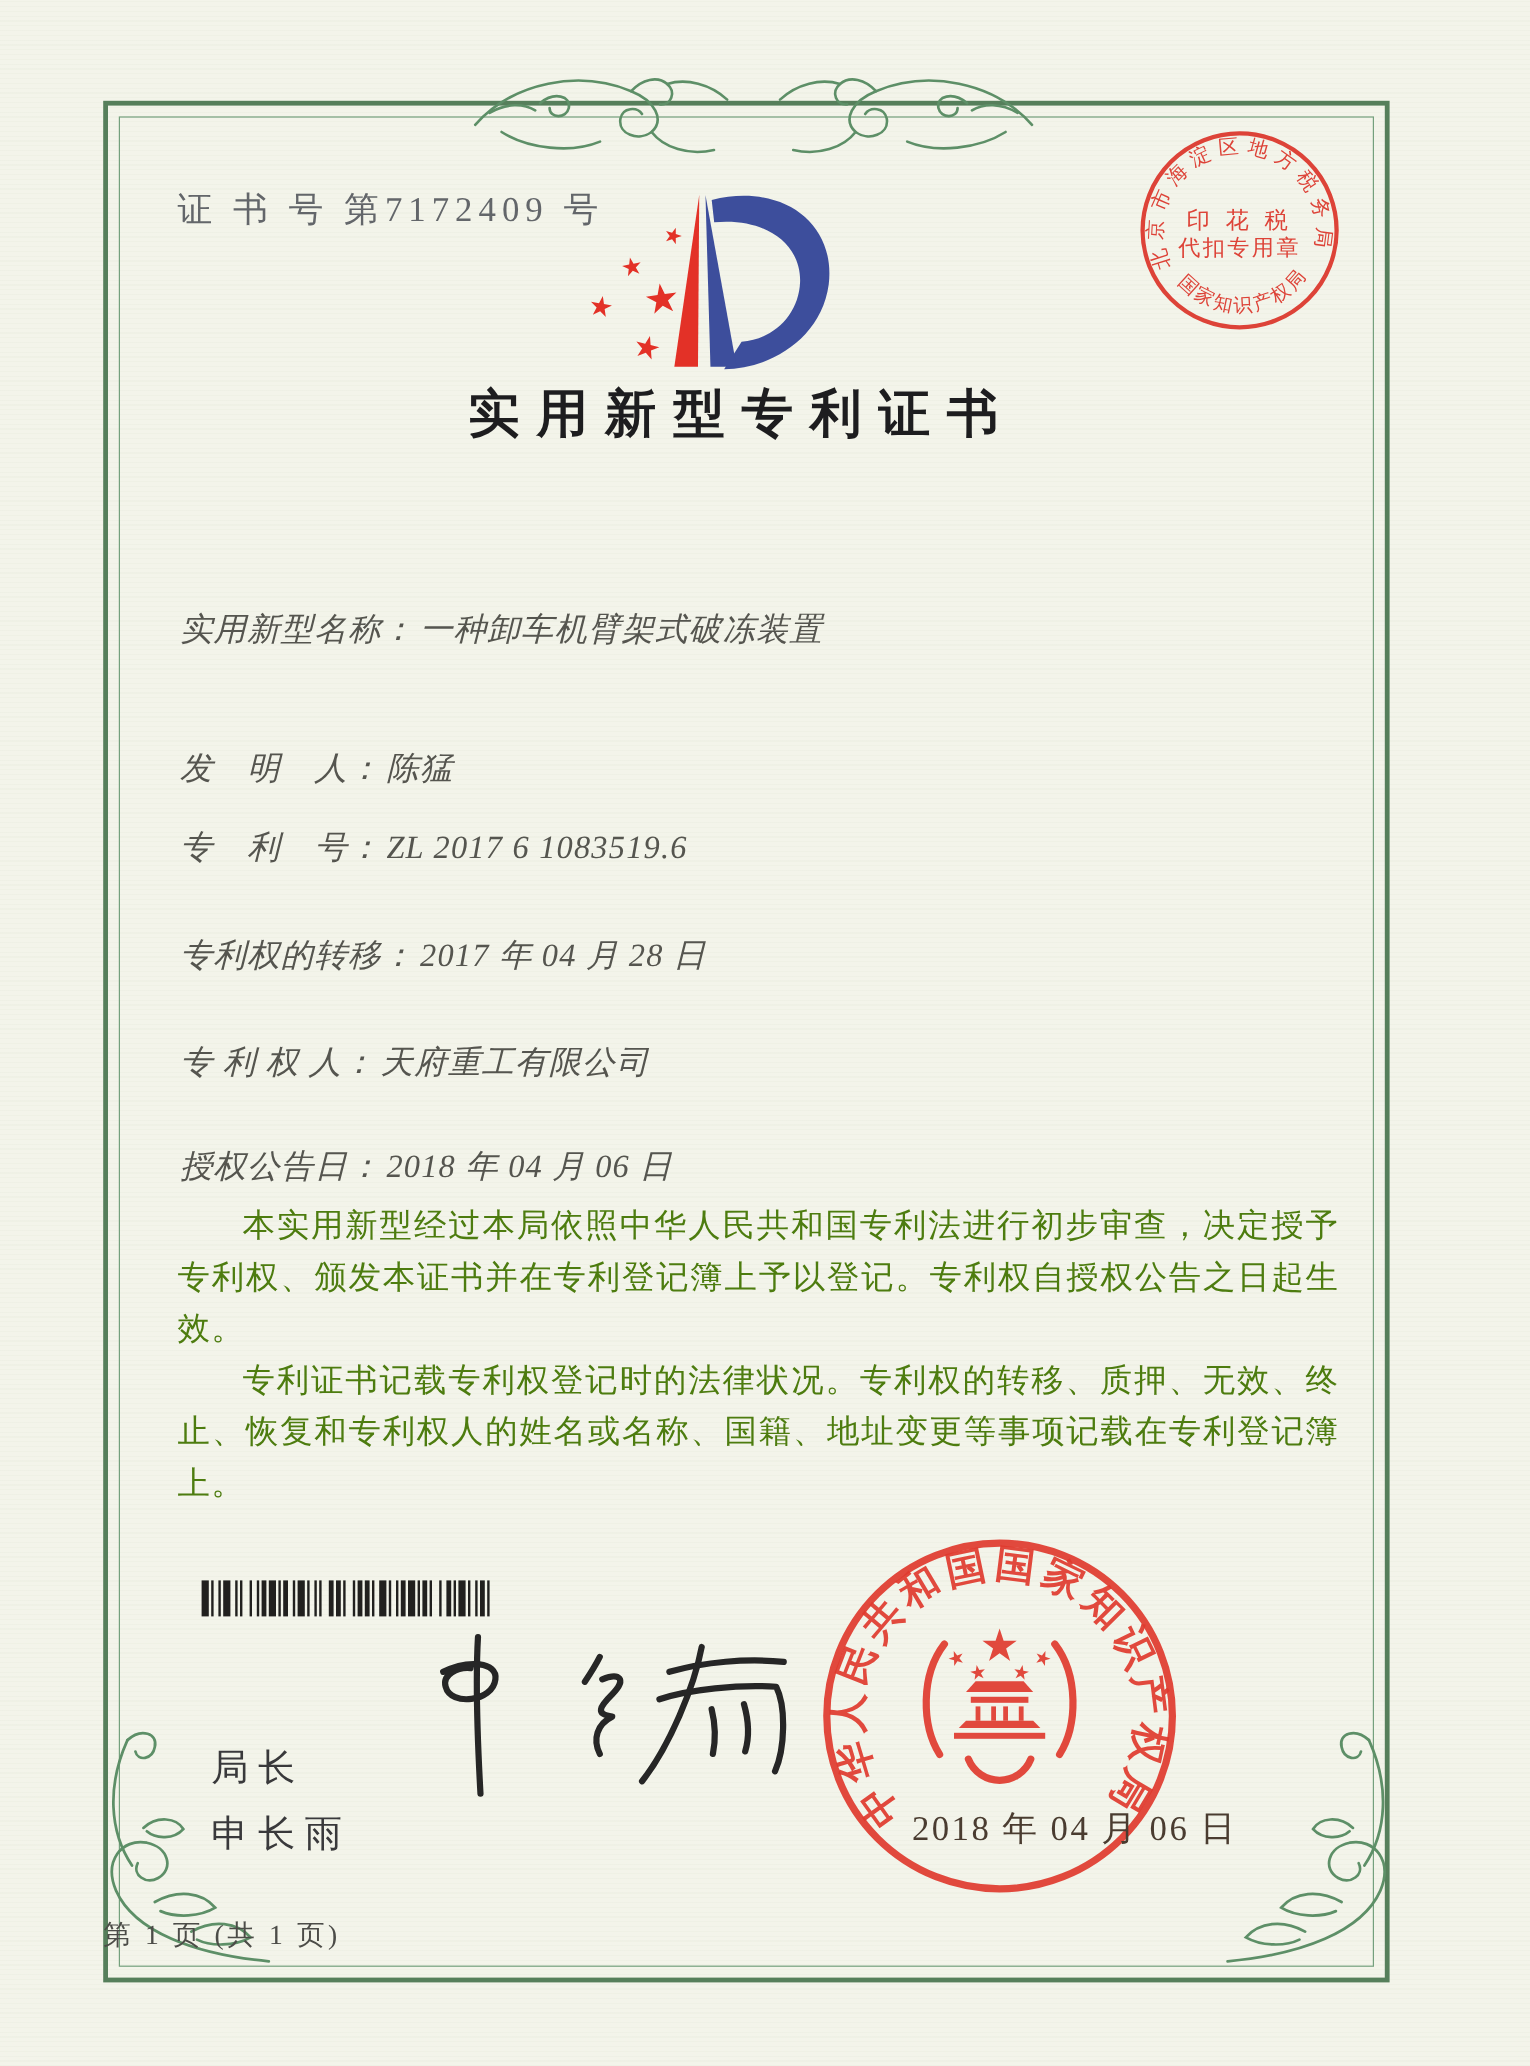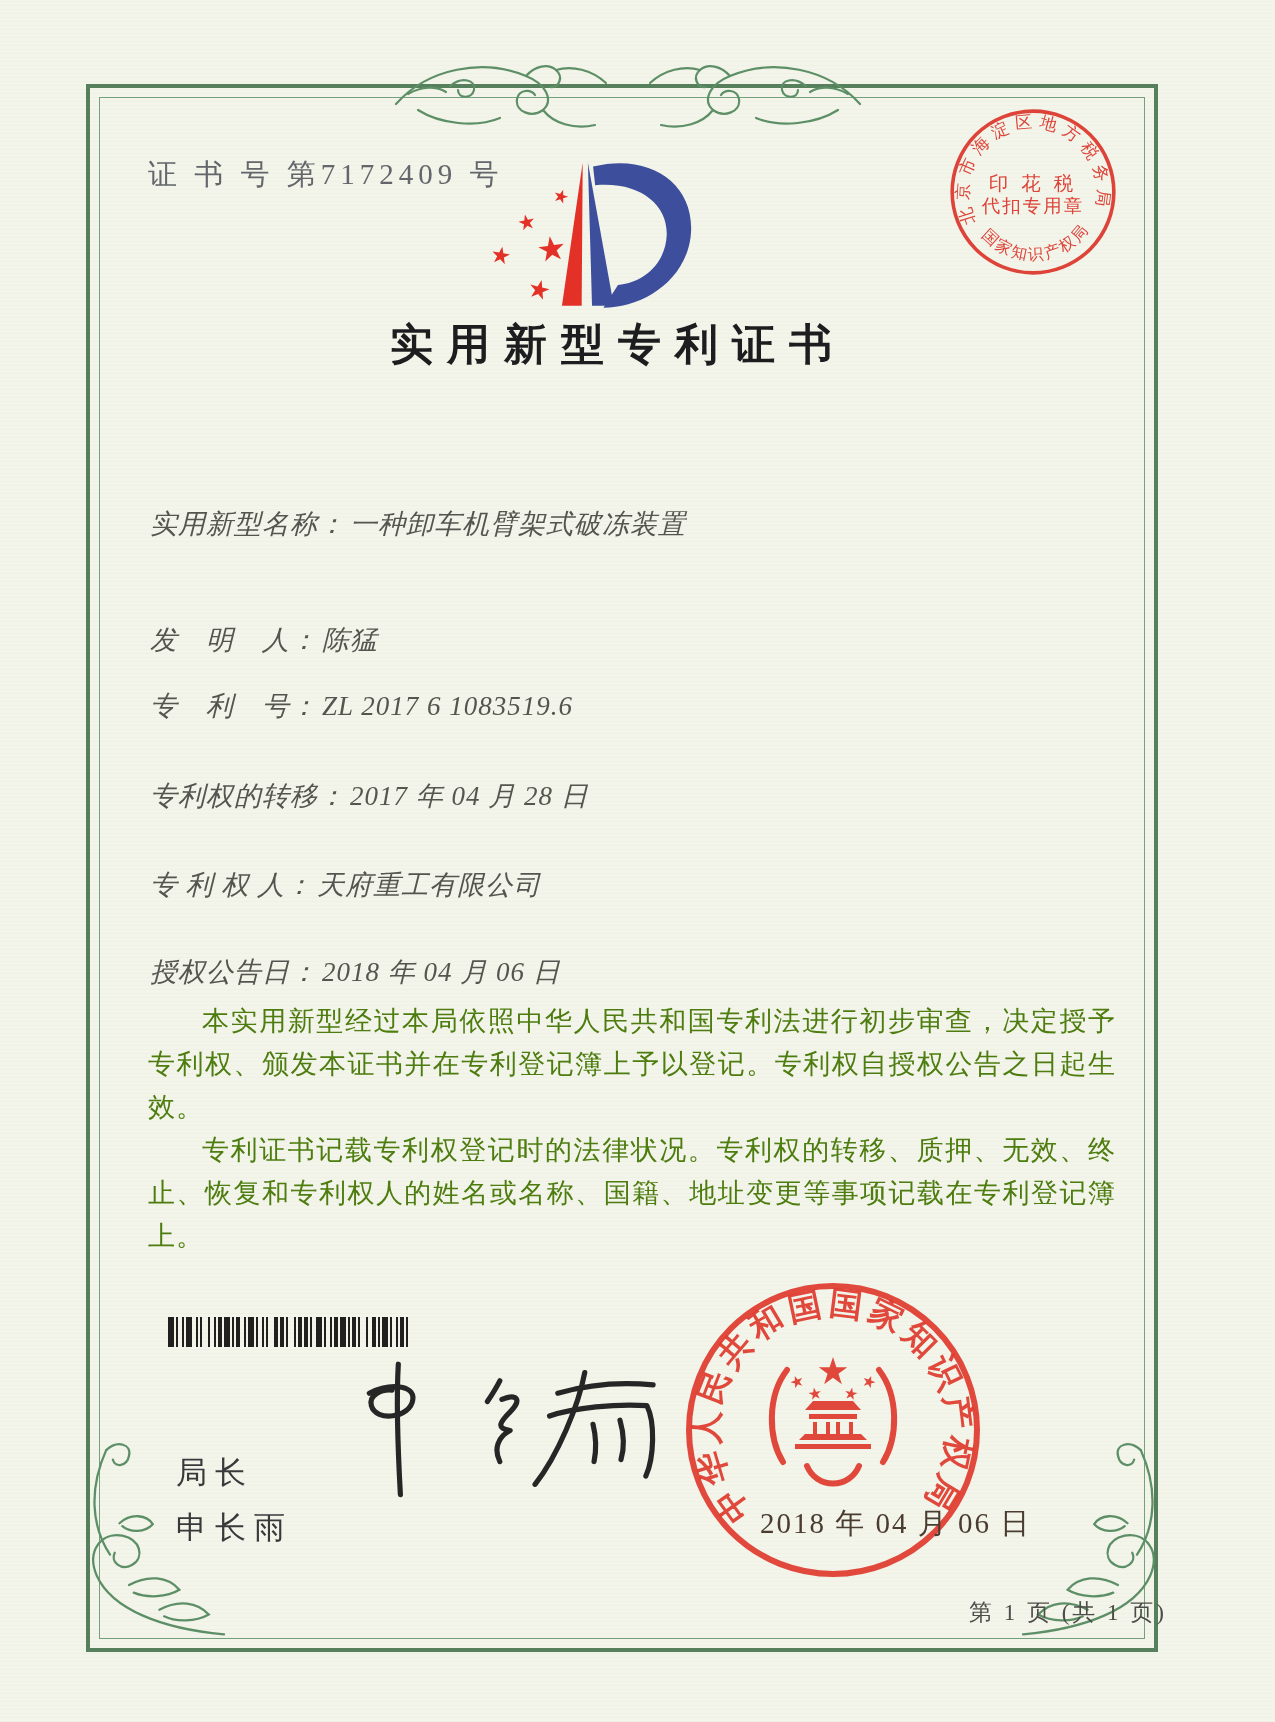--- a/index.html
+++ b/index.html
@@ -24,21 +24,21 @@
   .body-text{left:148px;top:1000px;width:968px;}
   .body-text p{margin:0;font-size:27px;line-height:43px;color:#4d7c0f;text-align:justify;
                text-indent:2em;letter-spacing:1px;}
   
   .barcode{left:168px;top:1317px;width:330px;height:30px;display:flex;align-items:stretch;}
   .signer-title{left:176px;top:1452px;font-family:"Liberation Sans","DejaVu Sans",sans-serif;
                 font-size:31px;color:#39393b;letter-spacing:8px;}
   .signer-name{left:176px;top:1507px;font-family:"Liberation Sans","DejaVu Sans",sans-serif;
                font-size:31px;color:#39393b;letter-spacing:8px;}
   .seal-date{left:760px;top:1504px;font-size:29px;color:#4a3c30;letter-spacing:2px;white-space:nowrap;}
-  .footer{left:86px;top:1597px;width:1064px;text-align:right;font-size:23px;color:#4c4c48;letter-spacing:3px;margin-left:17px;}
+  .footer{left:86px;top:1597px;width:1064px;text-align:left;font-size:23px;color:#4c4c48;letter-spacing:3px;}
   svg{display:block;}
   .stamp-text{font-family:"Liberation Serif","DejaVu Serif",serif;}
 </style>
 </head>
 <body>
 
 <div class="abs frame-outer"></div>
 <div class="abs frame-inner"></div>
 
 <svg class="abs" style="left:388px;top:46px;" width="480" height="112" viewBox="0 0 480 112">

